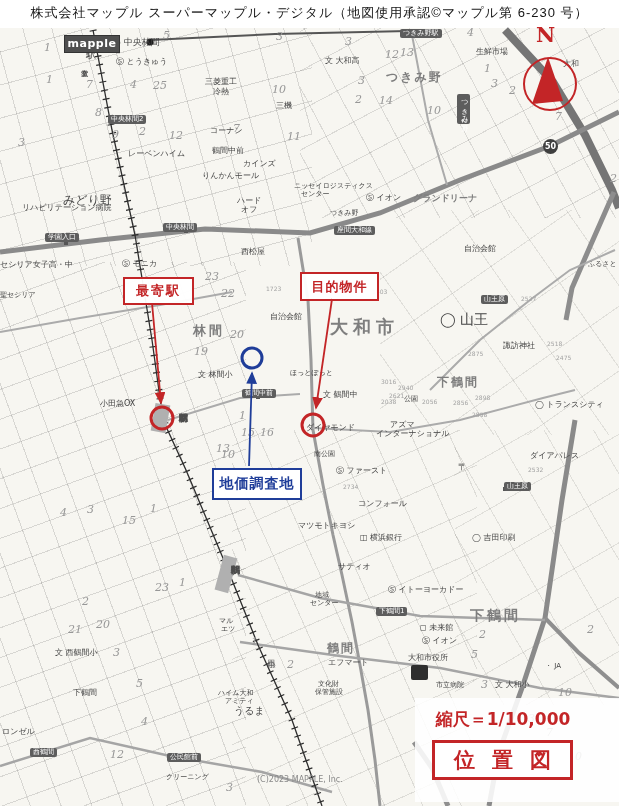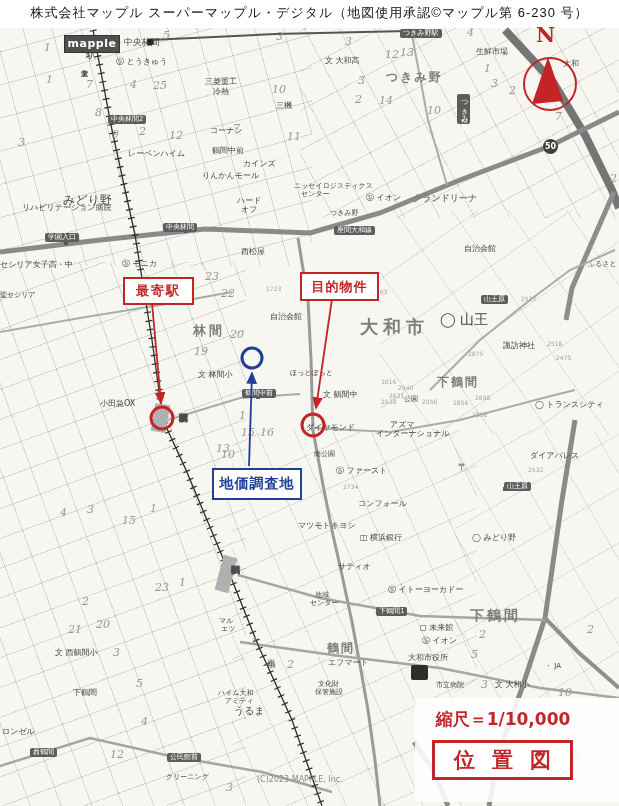--- a/index.html
+++ b/index.html
@@ -173,21 +173,21 @@
       <span class="ml busstop" style="left: 334px; top: 226px;">座間大和線</span>
       <span class="ml busstop" style="left: 163px; top: 223px;">中央林間</span>
       <span class="ml busstop" style="left: 45px; top: 233px;">学園入口</span>
       <span class="ml " style="left: 241px; top: 248px; font-size: 8px;">西松屋</span>
       <span class="ml " style="left: 0px; top: 261px; font-size: 8px;">セシリア女子高・中</span>
       <span class="ml " style="left: 122px; top: 260px; font-size: 8px;">Ⓢ モニカ</span>
       <span class="ml " style="left: 0px; top: 292px; font-size: 7px;">聖セシリア</span>
       <span class="ml " style="left: 464px; top: 245px; font-size: 8px;">自治会館</span>
       <span class="ml " style="left: 588px; top: 261px; font-size: 7px;">ふるさと</span>
       <span class="ml " style="left: 270px; top: 313px; font-size: 8px;">自治会館</span>
-      <span class="ml area" style="left: 360px; top: 318px; font-size: 18px; letter-spacing: 5px;">大和市</span>
+      <span class="ml area" style="left: 330px; top: 318px; font-size: 18px; letter-spacing: 5px;">大和市</span>
       <span class="ml " style="left: 440px; top: 312px; font-size: 14px;">◯ 山王</span>
       <span class="ml busstop" style="left: 481px; top: 295px;">山王原</span>
       <span class="ml " style="left: 503px; top: 342px; font-size: 8px;">諏訪神社</span>
       <span class="ml area" style="left: 193px; top: 324px; font-size: 13px; letter-spacing: 3px;">林間</span>
       <span class="ml " style="left: 198px; top: 371px; font-size: 8px;">文 林間小</span>
       <span class="ml busstop" style="left: 242px; top: 389px;">鶴間中前</span>
       <span class="ml " style="left: 323px; top: 391px; font-size: 8px;">文 鶴間中</span>
       <span class="ml " style="left: 290px; top: 370px; font-size: 7px;">ほっとぽっと</span>
       <span class="ml " style="left: 100px; top: 400px; font-size: 8px;">小田急OX</span>
       <span class="ml stationv vert" style="left: 178px; top: 406px; font-size: 9px;">南林間駅</span>
@@ -198,21 +198,21 @@
       <span class="ml " style="left: 376px; top: 430px; font-size: 8px;">インターナショナル</span>
       <span class="ml " style="left: 306px; top: 424px; font-size: 8px;">ダイヤモンド</span>
       <span class="ml " style="left: 314px; top: 451px; font-size: 7px;">南公園</span>
       <span class="ml " style="left: 336px; top: 467px; font-size: 8px;">Ⓢ ファースト</span>
       <span class="ml " style="left: 458px; top: 463px; font-size: 9px;">〒</span>
       <span class="ml " style="left: 530px; top: 452px; font-size: 8px; text-align: right;">ダイアパレス</span>
       <span class="ml " style="left: 358px; top: 500px; font-size: 8px;">コンフォール</span>
       <span class="ml busstop" style="left: 504px; top: 482px;">山王原</span>
       <span class="ml " style="left: 298px; top: 522px; font-size: 8px;">マツモトキヨシ</span>
       <span class="ml " style="left: 360px; top: 534px; font-size: 8px;">◫ 横浜銀行</span>
-      <span class="ml " style="left: 472px; top: 534px; font-size: 8px;">◯ みどり野</span>
+      <span class="ml " style="left: 472px; top: 534px; font-size: 8px;">◯ 吉田印刷</span>
       <span class="ml " style="left: 338px; top: 563px; font-size: 8px;">サティオ</span>
       <span class="ml " style="left: 388px; top: 586px; font-size: 8px;">Ⓢ イトーヨーカドー</span>
       <span class="ml " style="left: 315px; top: 592px; font-size: 7px;">地域</span>
       <span class="ml " style="left: 310px; top: 600px; font-size: 7px;">センター</span>
       <span class="ml busstop" style="left: 376px; top: 607px;">下鶴間1</span>
       <span class="ml " style="left: 420px; top: 624px; font-size: 8px;">◻ 未来館</span>
       <span class="ml " style="left: 422px; top: 637px; font-size: 8px;">Ⓢ イオン</span>
       <span class="ml area" style="left: 470px; top: 608px; font-size: 14px; letter-spacing: 3px;">下鶴間</span>
       <span class="ml area" style="left: 327px; top: 642px; font-size: 12px; letter-spacing: 2px;">鶴間</span>
       <span class="ml " style="left: 328px; top: 659px; font-size: 8px;">エフマート</span>

